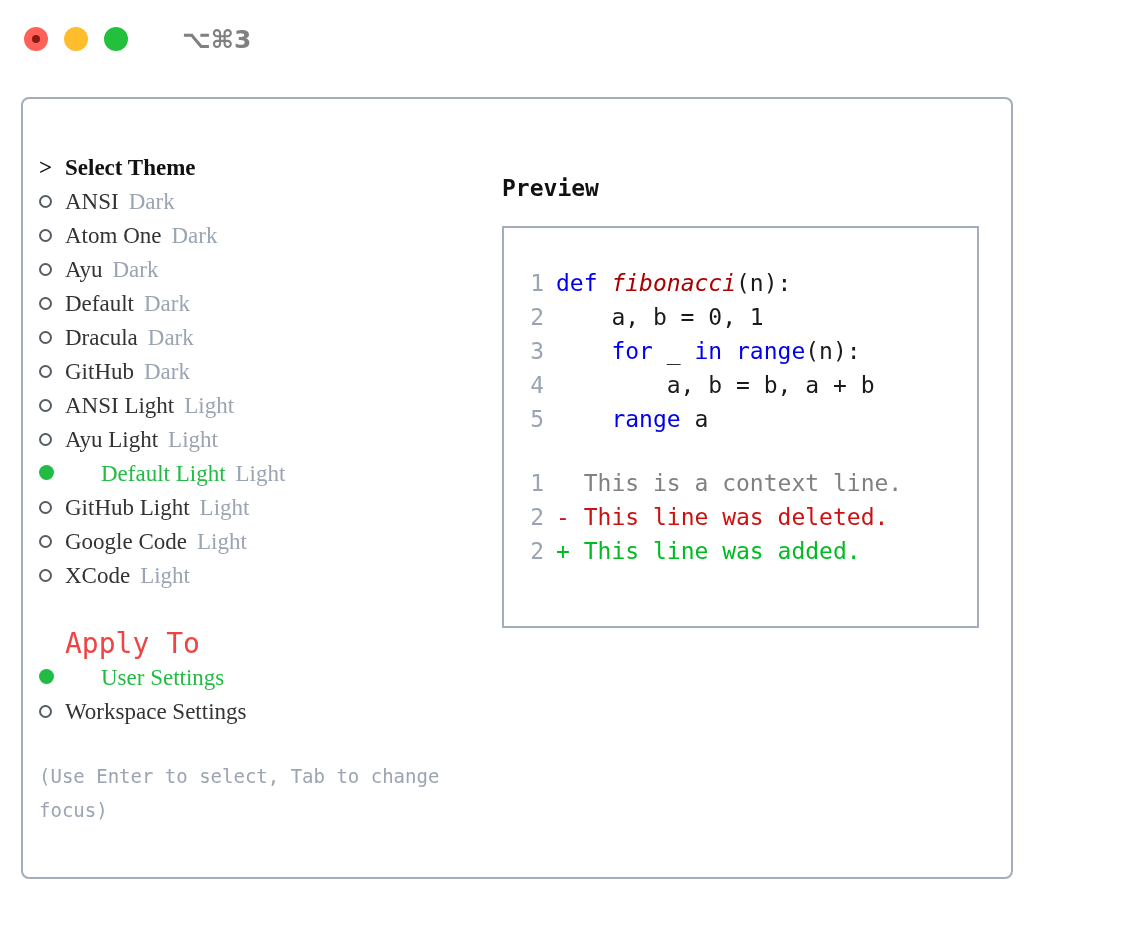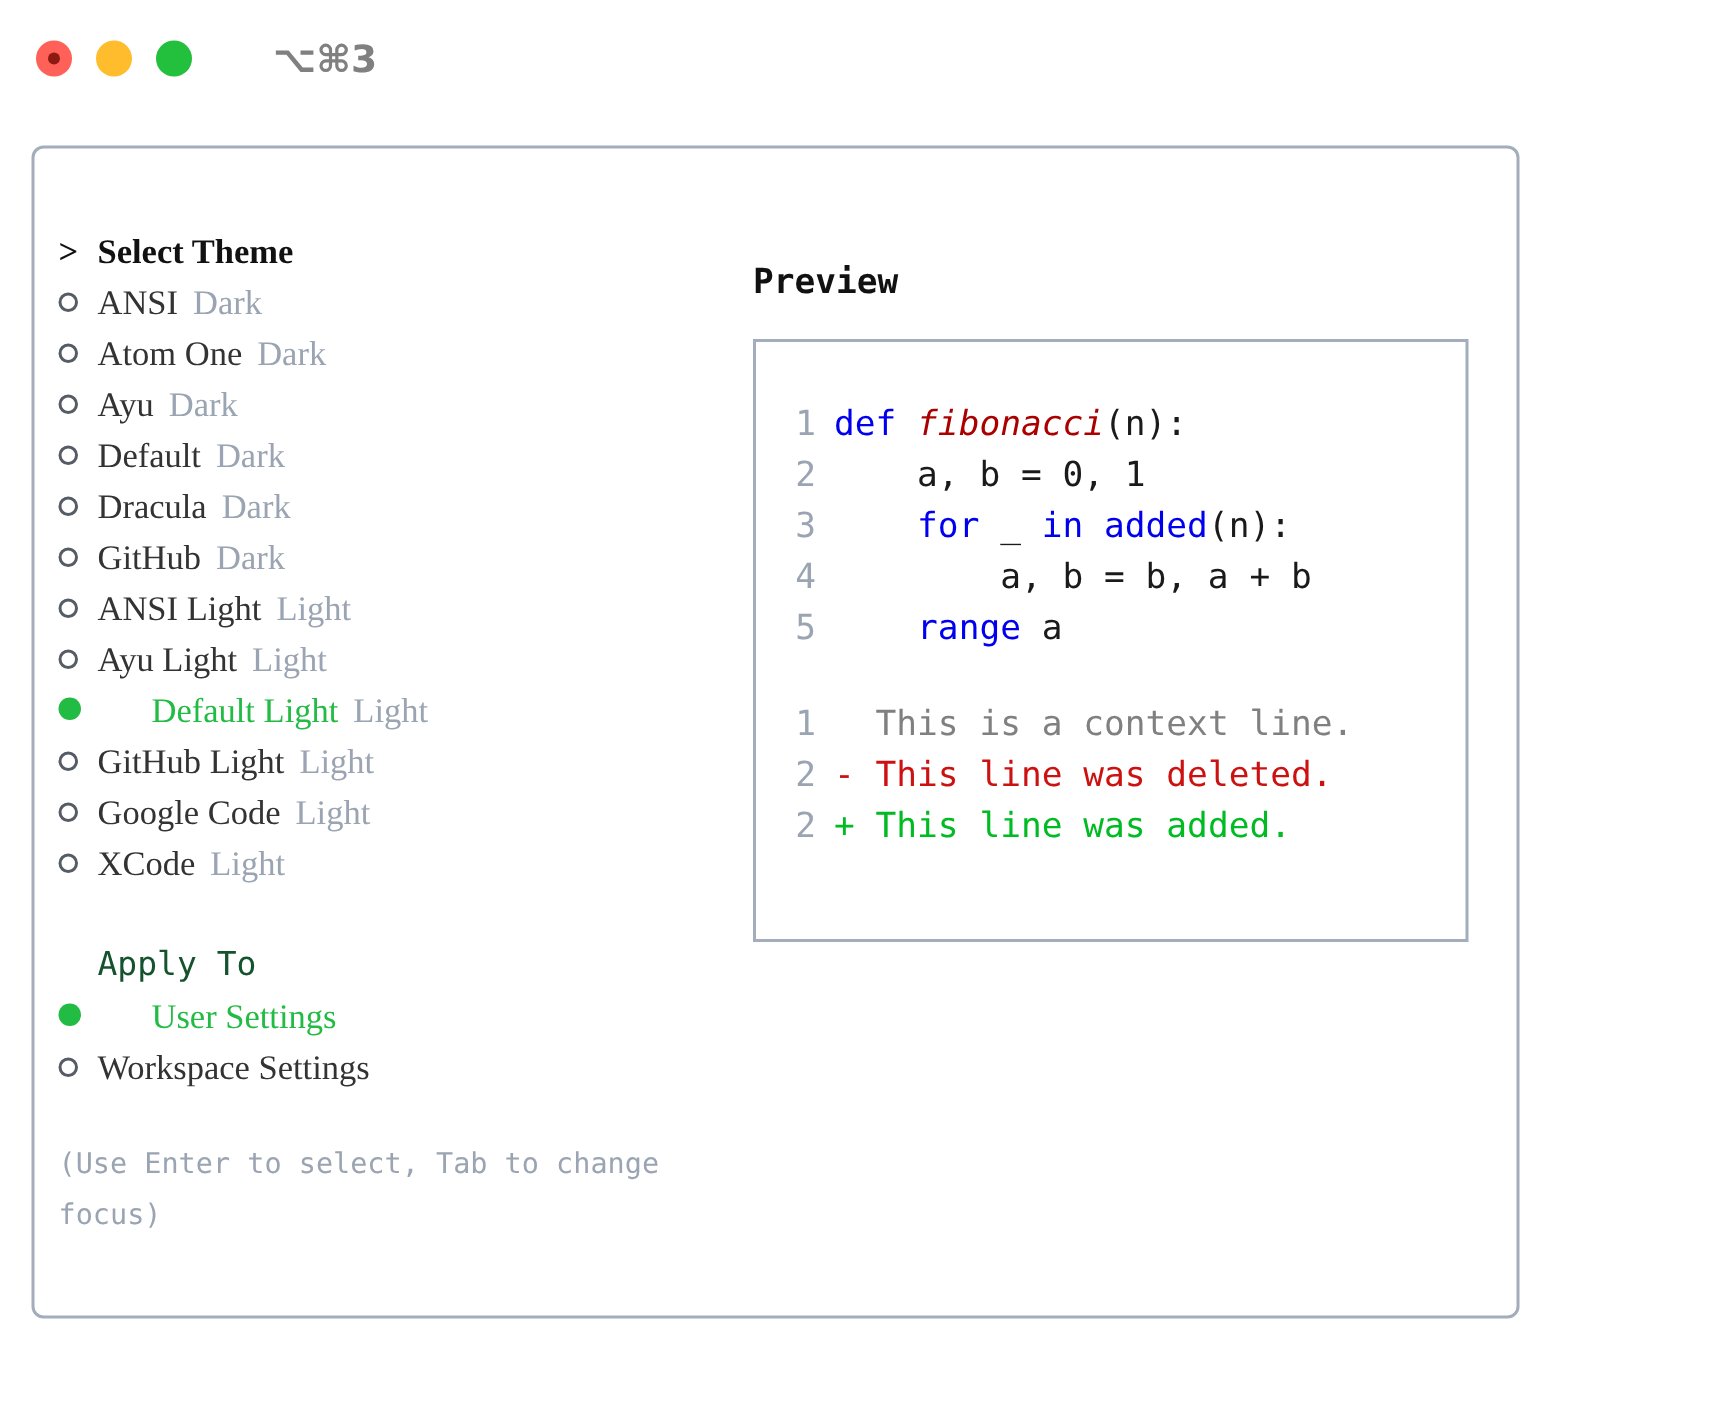--- a/index.html
+++ b/index.html
@@ -116,22 +116,22 @@
     border-radius: 50%;
     vertical-align: 1px;
   }
   .theme-name { color: #333333; }
   .row.selected .theme-name { color: #22bb44; margin-left: 36px; }
   .variant { color: #9aa4b2; margin-left: 10px; }
   .spacer-row { height: 34px; }
   .section-label {
     height: 34px;
     line-height: 34px;
-    font-size: 22px;
-    color: #14532d;
+    font-size: 28px;
+    color: #ef4444;
     padding-left: 26px;
   }
   .hint {
     margin-top: 30px;
     font-size: 19px;
     line-height: 34px;
     color: #9aa4b2;
     width: 410px;
   }
 
@@ -225,21 +225,21 @@
 
         <div class="hint">(Use Enter to select, Tab to change focus)</div>
       </div>
 
       <div class="right-col">
         <div class="preview-title">Preview</div>
         <div class="preview-box">
           <div id="code-block">
               <div class="code-line"><span class="lineno">1</span><span class="tok-kw">def </span><span class="tok-fn">fibonacci</span><span class="tok-plain">(n):</span></div>
               <div class="code-line"><span class="lineno">2</span><span class="tok-plain">    a, b = 0, 1</span></div>
-              <div class="code-line"><span class="lineno">3</span><span class="tok-plain">    </span><span class="tok-kw">for</span><span class="tok-plain"> _ </span><span class="tok-kw">in added</span><span class="tok-plain">(n):</span></div>
+              <div class="code-line"><span class="lineno">3</span><span class="tok-plain">    </span><span class="tok-kw">for</span><span class="tok-plain"> _ </span><span class="tok-kw">in range</span><span class="tok-plain">(n):</span></div>
               <div class="code-line"><span class="lineno">4</span><span class="tok-plain">        a, b = b, a + b</span></div>
               <div class="code-line"><span class="lineno">5</span><span class="tok-plain">    </span><span class="tok-kw">range</span><span class="tok-plain"> a</span></div>
             </div>
           <div class="gap-line"></div>
           <div id="diff-block">
               <div class="code-line"><span class="lineno">1</span><span class="diff-ctx"> </span><span class="diff-ctx"> This is a context line.</span></div>
               <div class="code-line"><span class="lineno">2</span><span class="diff-del">-</span><span class="diff-del"> This line was deleted.</span></div>
               <div class="code-line"><span class="lineno">2</span><span class="diff-add">+</span><span class="diff-add"> This line was added.</span></div>
             </div>
         </div>

